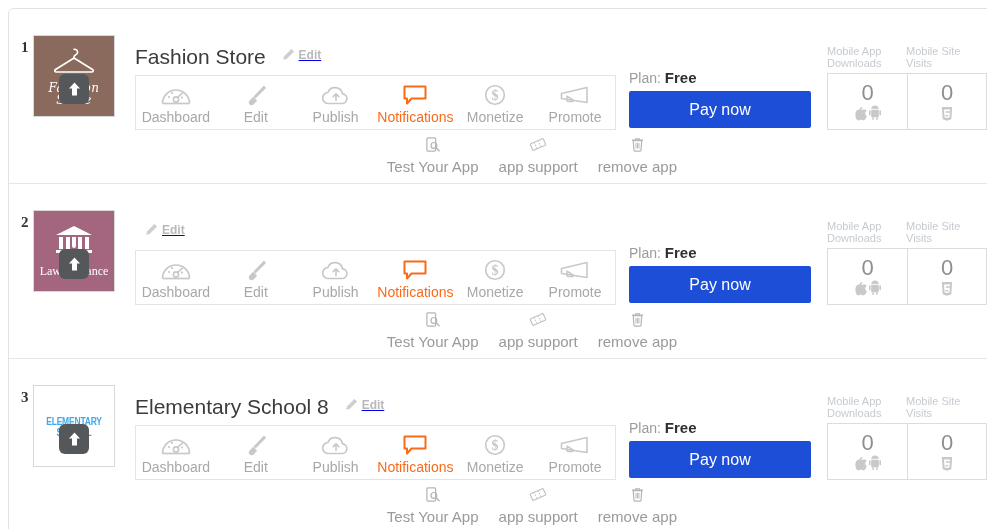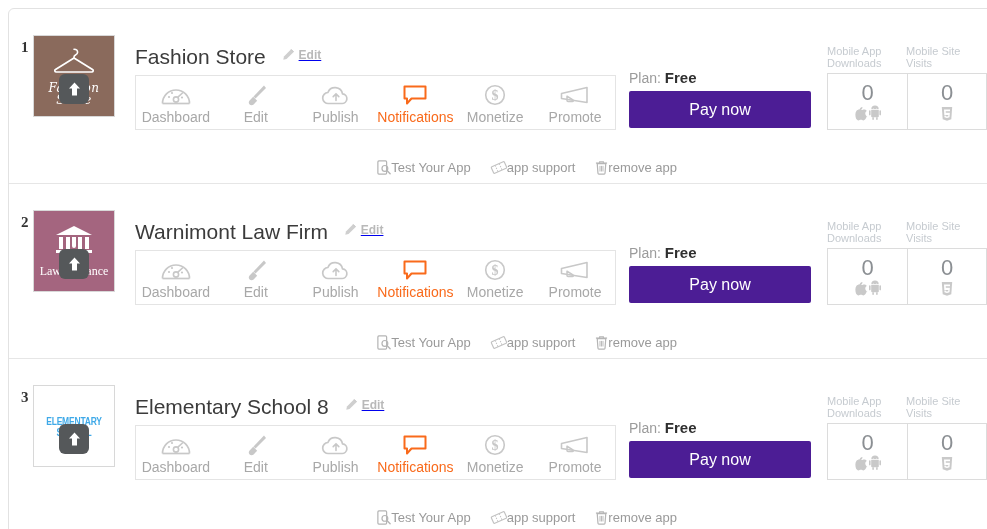--- a/index.html
+++ b/index.html
@@ -160,21 +160,21 @@
     font-size: 14px;
     color: #9b9b9b;
     white-space: nowrap;
   }
   .plan-line b { color: #2f2f2f; font-size: 15px; margin-top: 30px; }
 
   .pay-btn {
     position: absolute;
     left: 620px; top: 82px;
     width: 182px; height: 37px;
-    background: #4c1d95;
+    background: #1d4ed8;
     border: none;
     border-radius: 2px;
     color: #ffffff;
     font-size: 16px;
     font-family: "Liberation Sans", sans-serif;
     cursor: pointer;
     padding: 0;
   }
 
   
@@ -214,25 +214,26 @@
 
   
   .row-footer {
     position: absolute;
     right: 390px; bottom: 8px;
     display: flex;
     align-items: center;
     gap: 20px;
   }
   .foot-link {
-    display: flex; align-items: center; 
+    display: flex; align-items: center; gap: 6px;
     text-decoration: none;
-    font-size: 13px;
+    font-size: 15px;
     color: #9a9a9a;
     white-space: nowrap;
+    flex-direction: column;
   }
 
   svg { overflow: visible; }
 </style>
 </head>
 <body>
 
 <div id="root">
   <div class="panel"></div>
 
@@ -418,21 +419,20 @@
         <div class="thumb-caption cap-law">Law&amp;Finance</div>
       </div>
       <div class="upload-badge">
         <svg width="15" height="16" viewBox="0 0 15 16">
           <path d="M7.5 1.5 13 7.5h-3v7H5v-7H2z" fill="#ffffff"></path>
         </svg>
       </div>
     </div>
 
     <div class="app-title">
-      <span>Warnimont Law Firm</span>
       <a class="edit-link" href="#">
         <svg width="13" height="13" viewBox="0 0 16 16">
           <path d="M11.2 1.6 14.4 4.8 5.6 13.6 1.6 14.4 2.4 10.4z" fill="#cfcfcf"></path>
           <path d="M11.2 1.6 14.4 4.8" stroke="#bdbdbd" stroke-width="1" fill="none"></path>
         </svg>
         <span class="edit-link-text">Edit</span>
       </a>
     </div>
 
     <div class="navbar">

